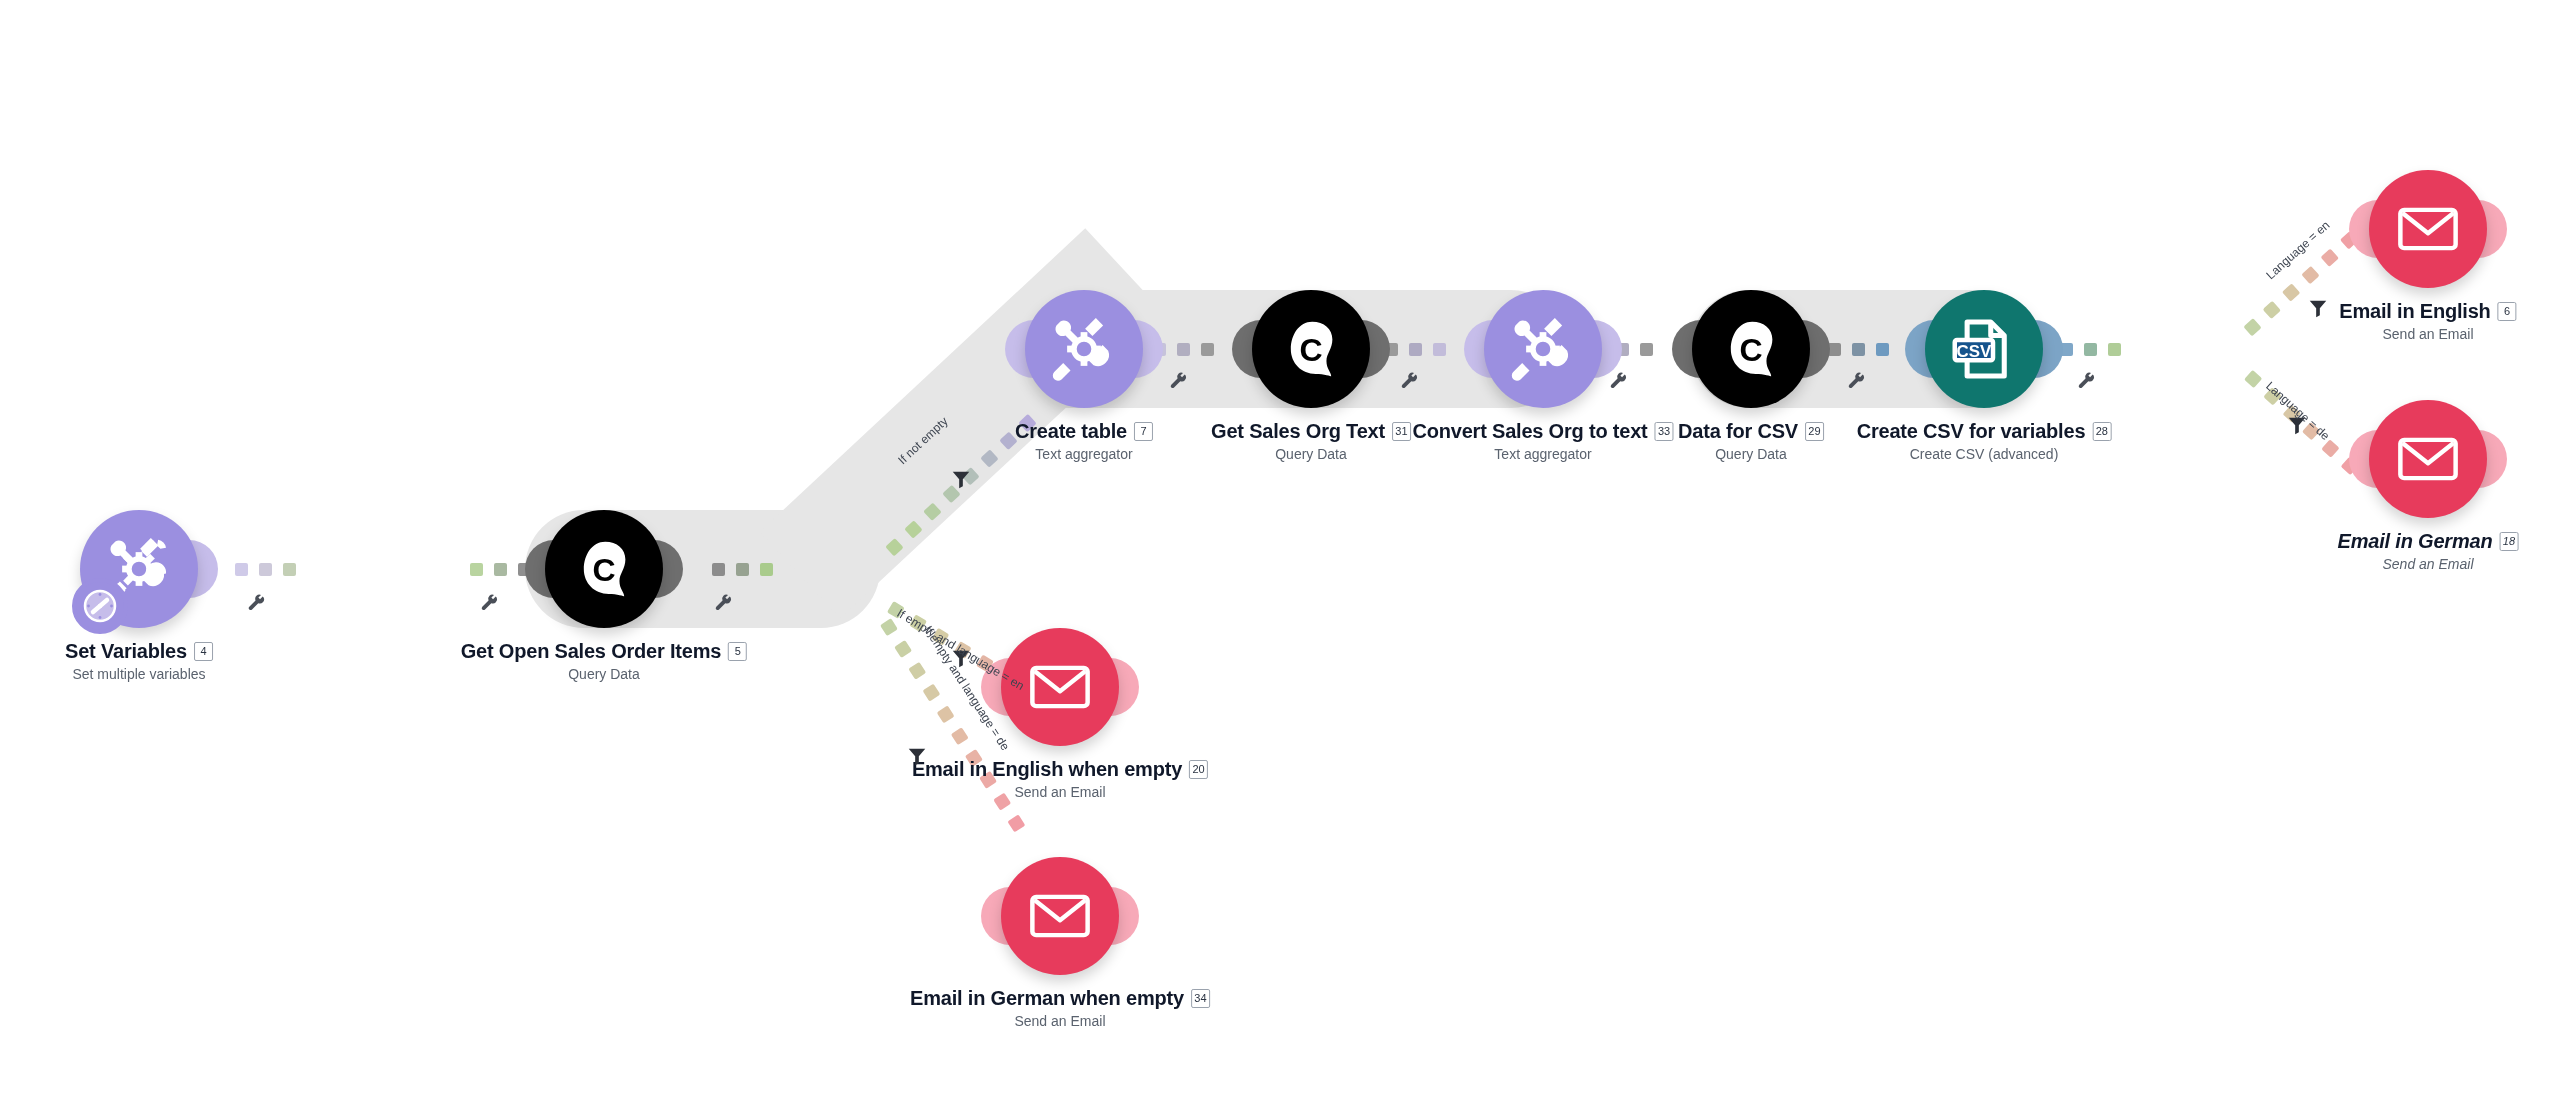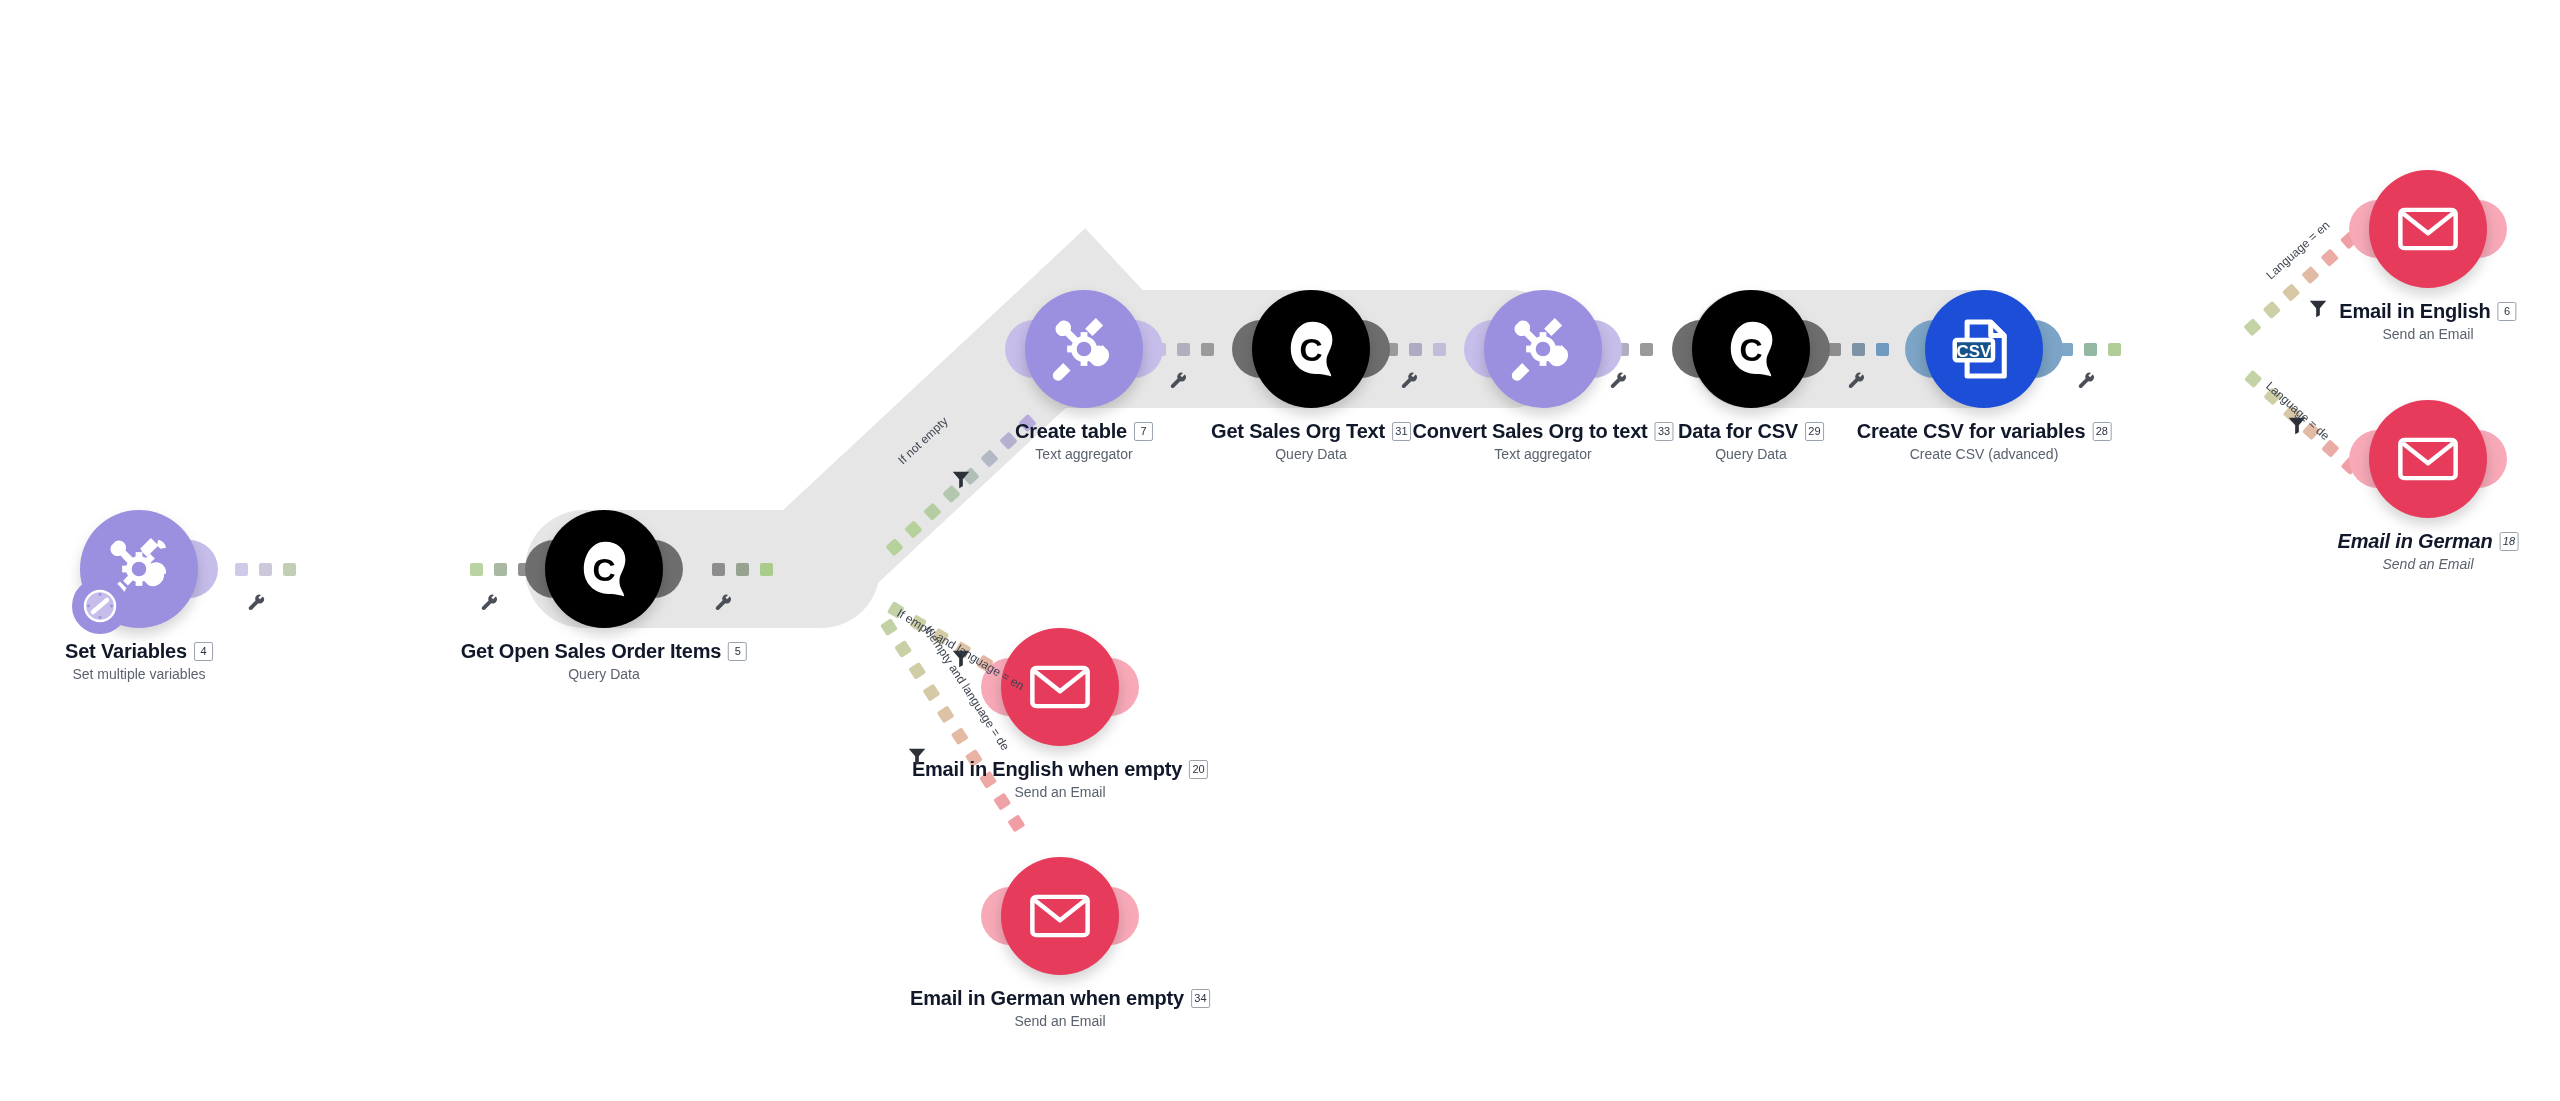--- a/index.html
+++ b/index.html
@@ -465,21 +465,21 @@
     </div>
     <div class="cap">
       <span class="title">Data for CSV</span><span class="badge">29</span>
       <div class="sub">Query Data</div>
     </div>
   </div>
 
   <div class="node" style="left:1925px; top:290px;">
     <div class="nub in" style="background:#7ca4c6;"></div>
     <div class="nub out" style="background:#7ca4c6;"></div>
-    <div class="bulb" style="background:#1d4ed8;">
+    <div class="bulb" style="background:#0f766e;">
       <svg width="72" height="72" viewBox="0 0 64 64">
         <path d="M17 8h21l12 12v36H17z" fill="none" stroke="#ffffff" stroke-width="4.5" stroke-linejoin="round"></path>
         <path d="M38 8v12h12" fill="none" stroke="#ffffff" stroke-width="4.5" stroke-linejoin="round"></path>
         <rect x="6" y="24" width="34" height="18" rx="2" fill="#15538c" stroke="#ffffff" stroke-width="4"></rect>
         <text x="23" y="39" font-family="'Liberation Sans',sans-serif" font-size="15" font-weight="bold" fill="#ffffff" text-anchor="middle">CSV</text>
       </svg>
     </div>
     <div class="cap">
       <span class="title">Create CSV for variables</span><span class="badge">28</span>
       <div class="sub">Create CSV (advanced)</div>

